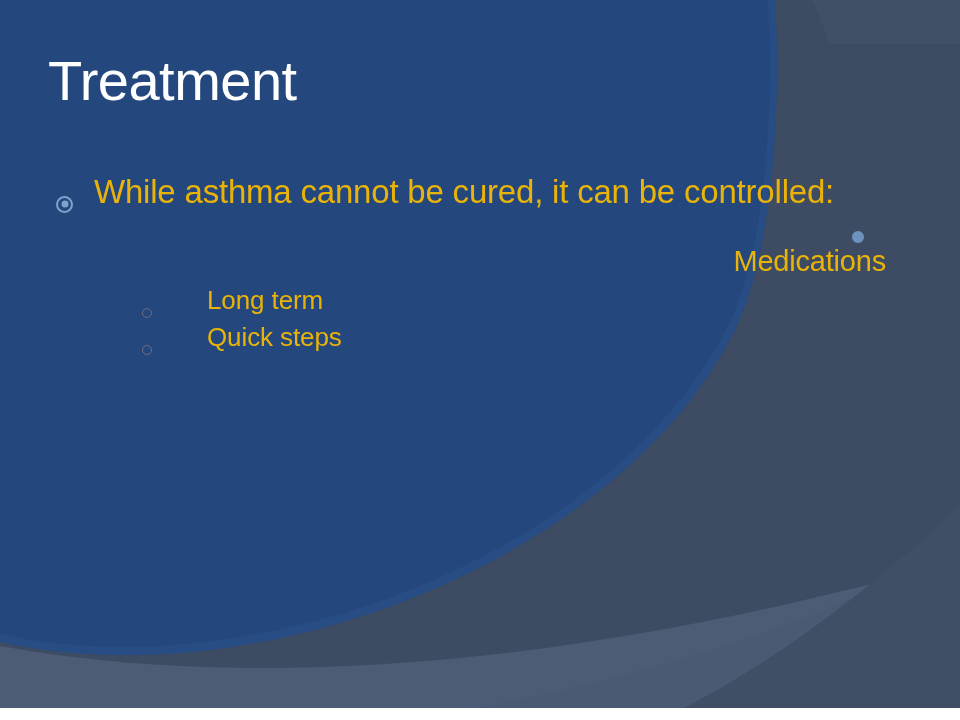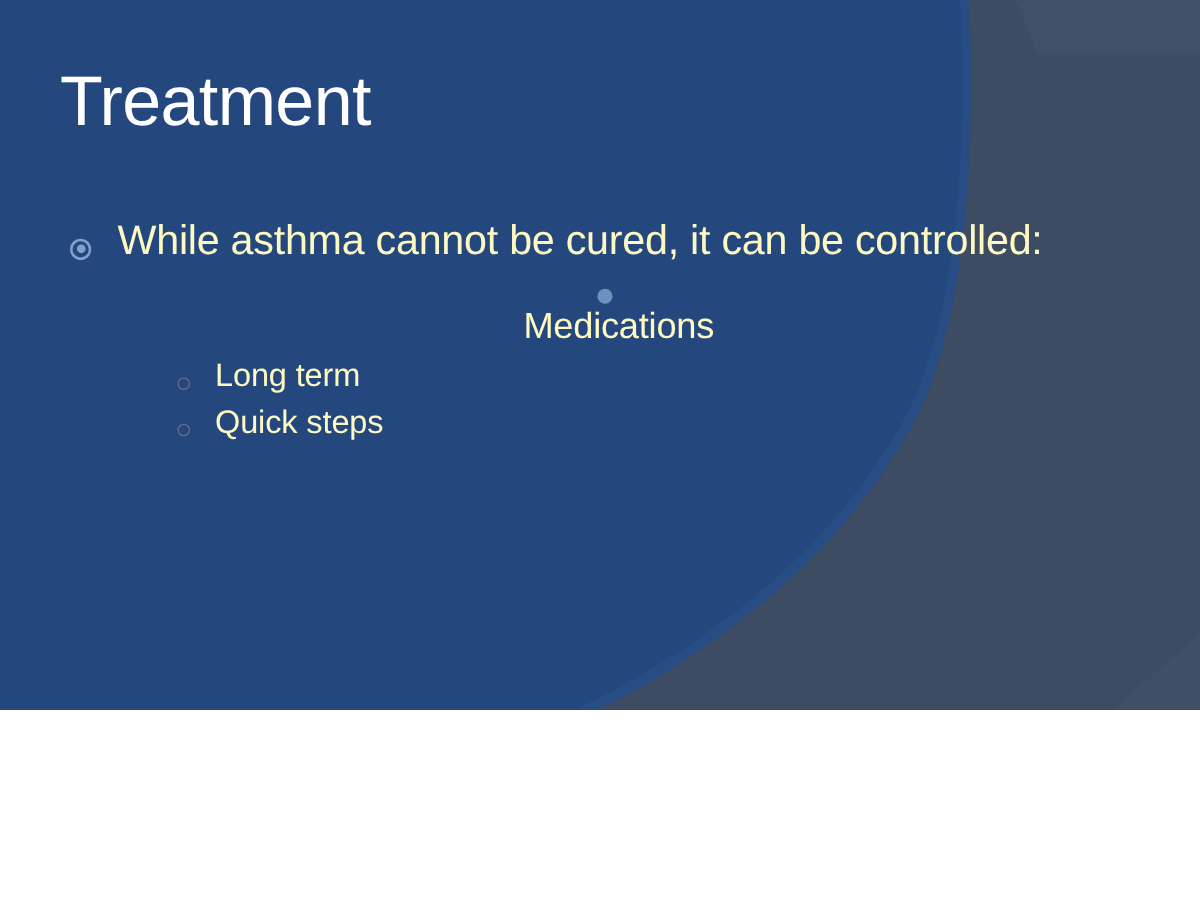--- a/index.html
+++ b/index.html
@@ -4,21 +4,21 @@
 <style>
   html, body {
     margin: 0;
     padding: 0;
     background: #ffffff;
   }
 
   #slide {
     position: relative;
     width: 960px;
-    height: 568px;
+    height: 708px;
     overflow: hidden;
     background: #24487E;
     font-family: "Liberation Sans", sans-serif;
     -webkit-font-smoothing: antialiased;
   }
 
   
   #bg-layer {
     position: absolute;
     inset: 0;
@@ -48,22 +48,22 @@
 
   #bullet-list {
     position: absolute;
     left: 56px;
     top: 172px;
     width: 830px;
   }
 
   .bullet {
     display: flex;
-    align-items: center;
-    color: #fef9c3;
+    align-items: flex-end;
+    color: #eab308;
   }
 
   .marker {
     flex: 0 0 auto;
     display: flex;
     align-items: center;
     justify-content: flex-start;
   }
 
   .btext {
@@ -131,20 +131,21 @@
     margin-bottom: 3px;
   }
   .lvl3 .marker {
     width: 30px;
     padding-top: 13px;
   }
   .lvl3 .btext {
     font-size: 26px;
     line-height: 1.30;
     letter-spacing: -0.1px;
+    margin-left: 35px;
   }
   .hollow {
     width: 10px;
     height: 10px;
     border-radius: 50%;
     border: 1px solid #6B6E86;
     box-sizing: border-box;
     background: transparent;
   }
 

